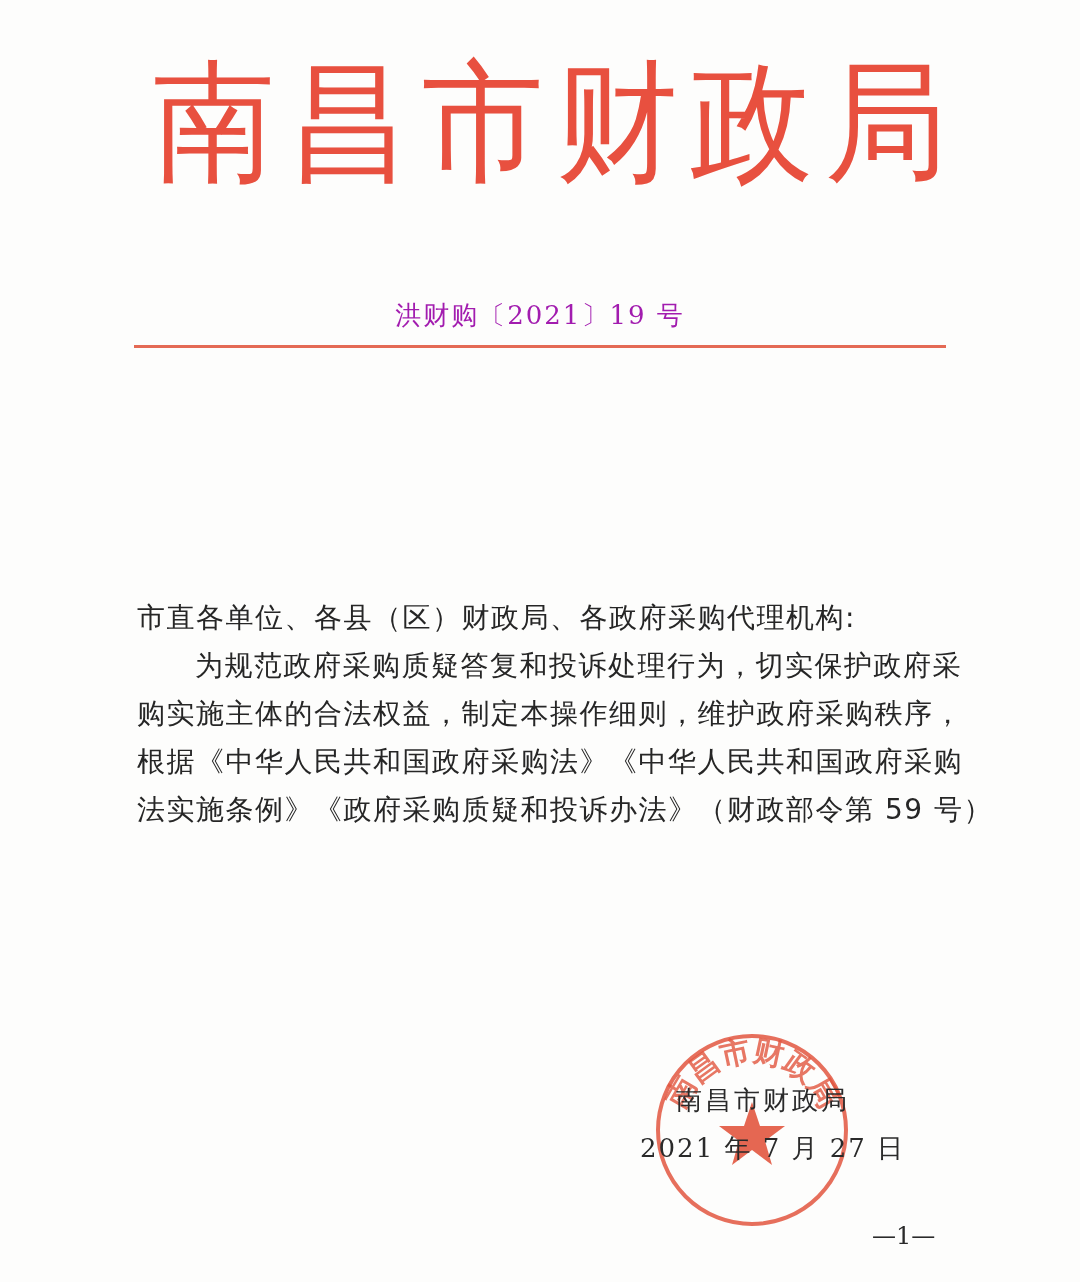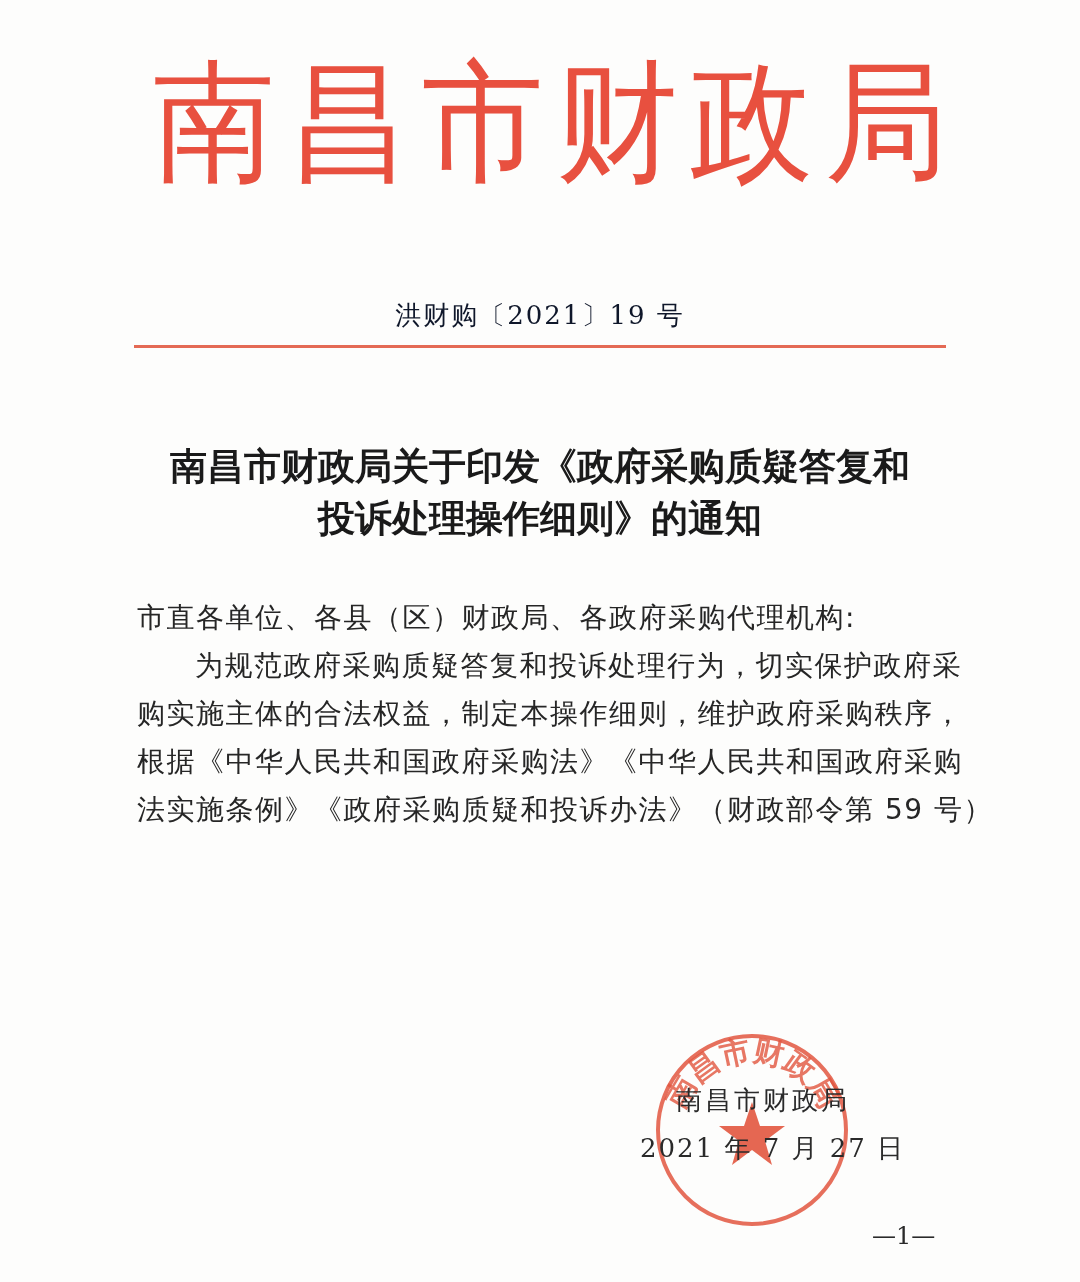--- a/index.html
+++ b/index.html
@@ -40,21 +40,21 @@
       text-align: center;
       transform: scaleY(1.08);
     }
     .doc-number {
       position: absolute;
       left: 0; right: 0;
       top: 298px;
       text-align: center;
       font-family: "DejaVu Serif", "Liberation Serif", serif;
       font-size: 26px;
-      color: #0f172a;
+      color: #a21caf;
       letter-spacing: 2px;
     }
     .red-rule {
       position: absolute;
       left: 134px;
       top: 345px;
       width: 812px;
       height: 3px;
       background: #e46a55;
     }
@@ -130,24 +130,20 @@
     <span>市</span>
     <span>财</span>
     <span>政</span>
     <span>局</span>
   </div>
 
   <div class="doc-number">洪财购〔2021〕19 号</div>
 
   <div class="red-rule"></div>
 
-  <div class="title">
-    <div>南昌市财政局关于印发《政府采购质疑答复和</div>
-    <div>投诉处理操作细则》的通知</div>
-  </div>
 
   <div class="body-text">
     <div class="line">市直各单位、各县（区）财政局、各政府采购代理机构:</div>
     <div class="line indent">为规范政府采购质疑答复和投诉处理行为，切实保护政府采</div>
     <div class="line">购实施主体的合法权益，制定本操作细则，维护政府采购秩序，</div>
     <div class="line">根据《中华人民共和国政府采购法》《中华人民共和国政府采购</div>
     <div class="line">法实施条例》《政府采购质疑和投诉办法》（财政部令第 59 号）</div>
   </div>
 
   <svg class="stamp" viewBox="0 0 200 200">

